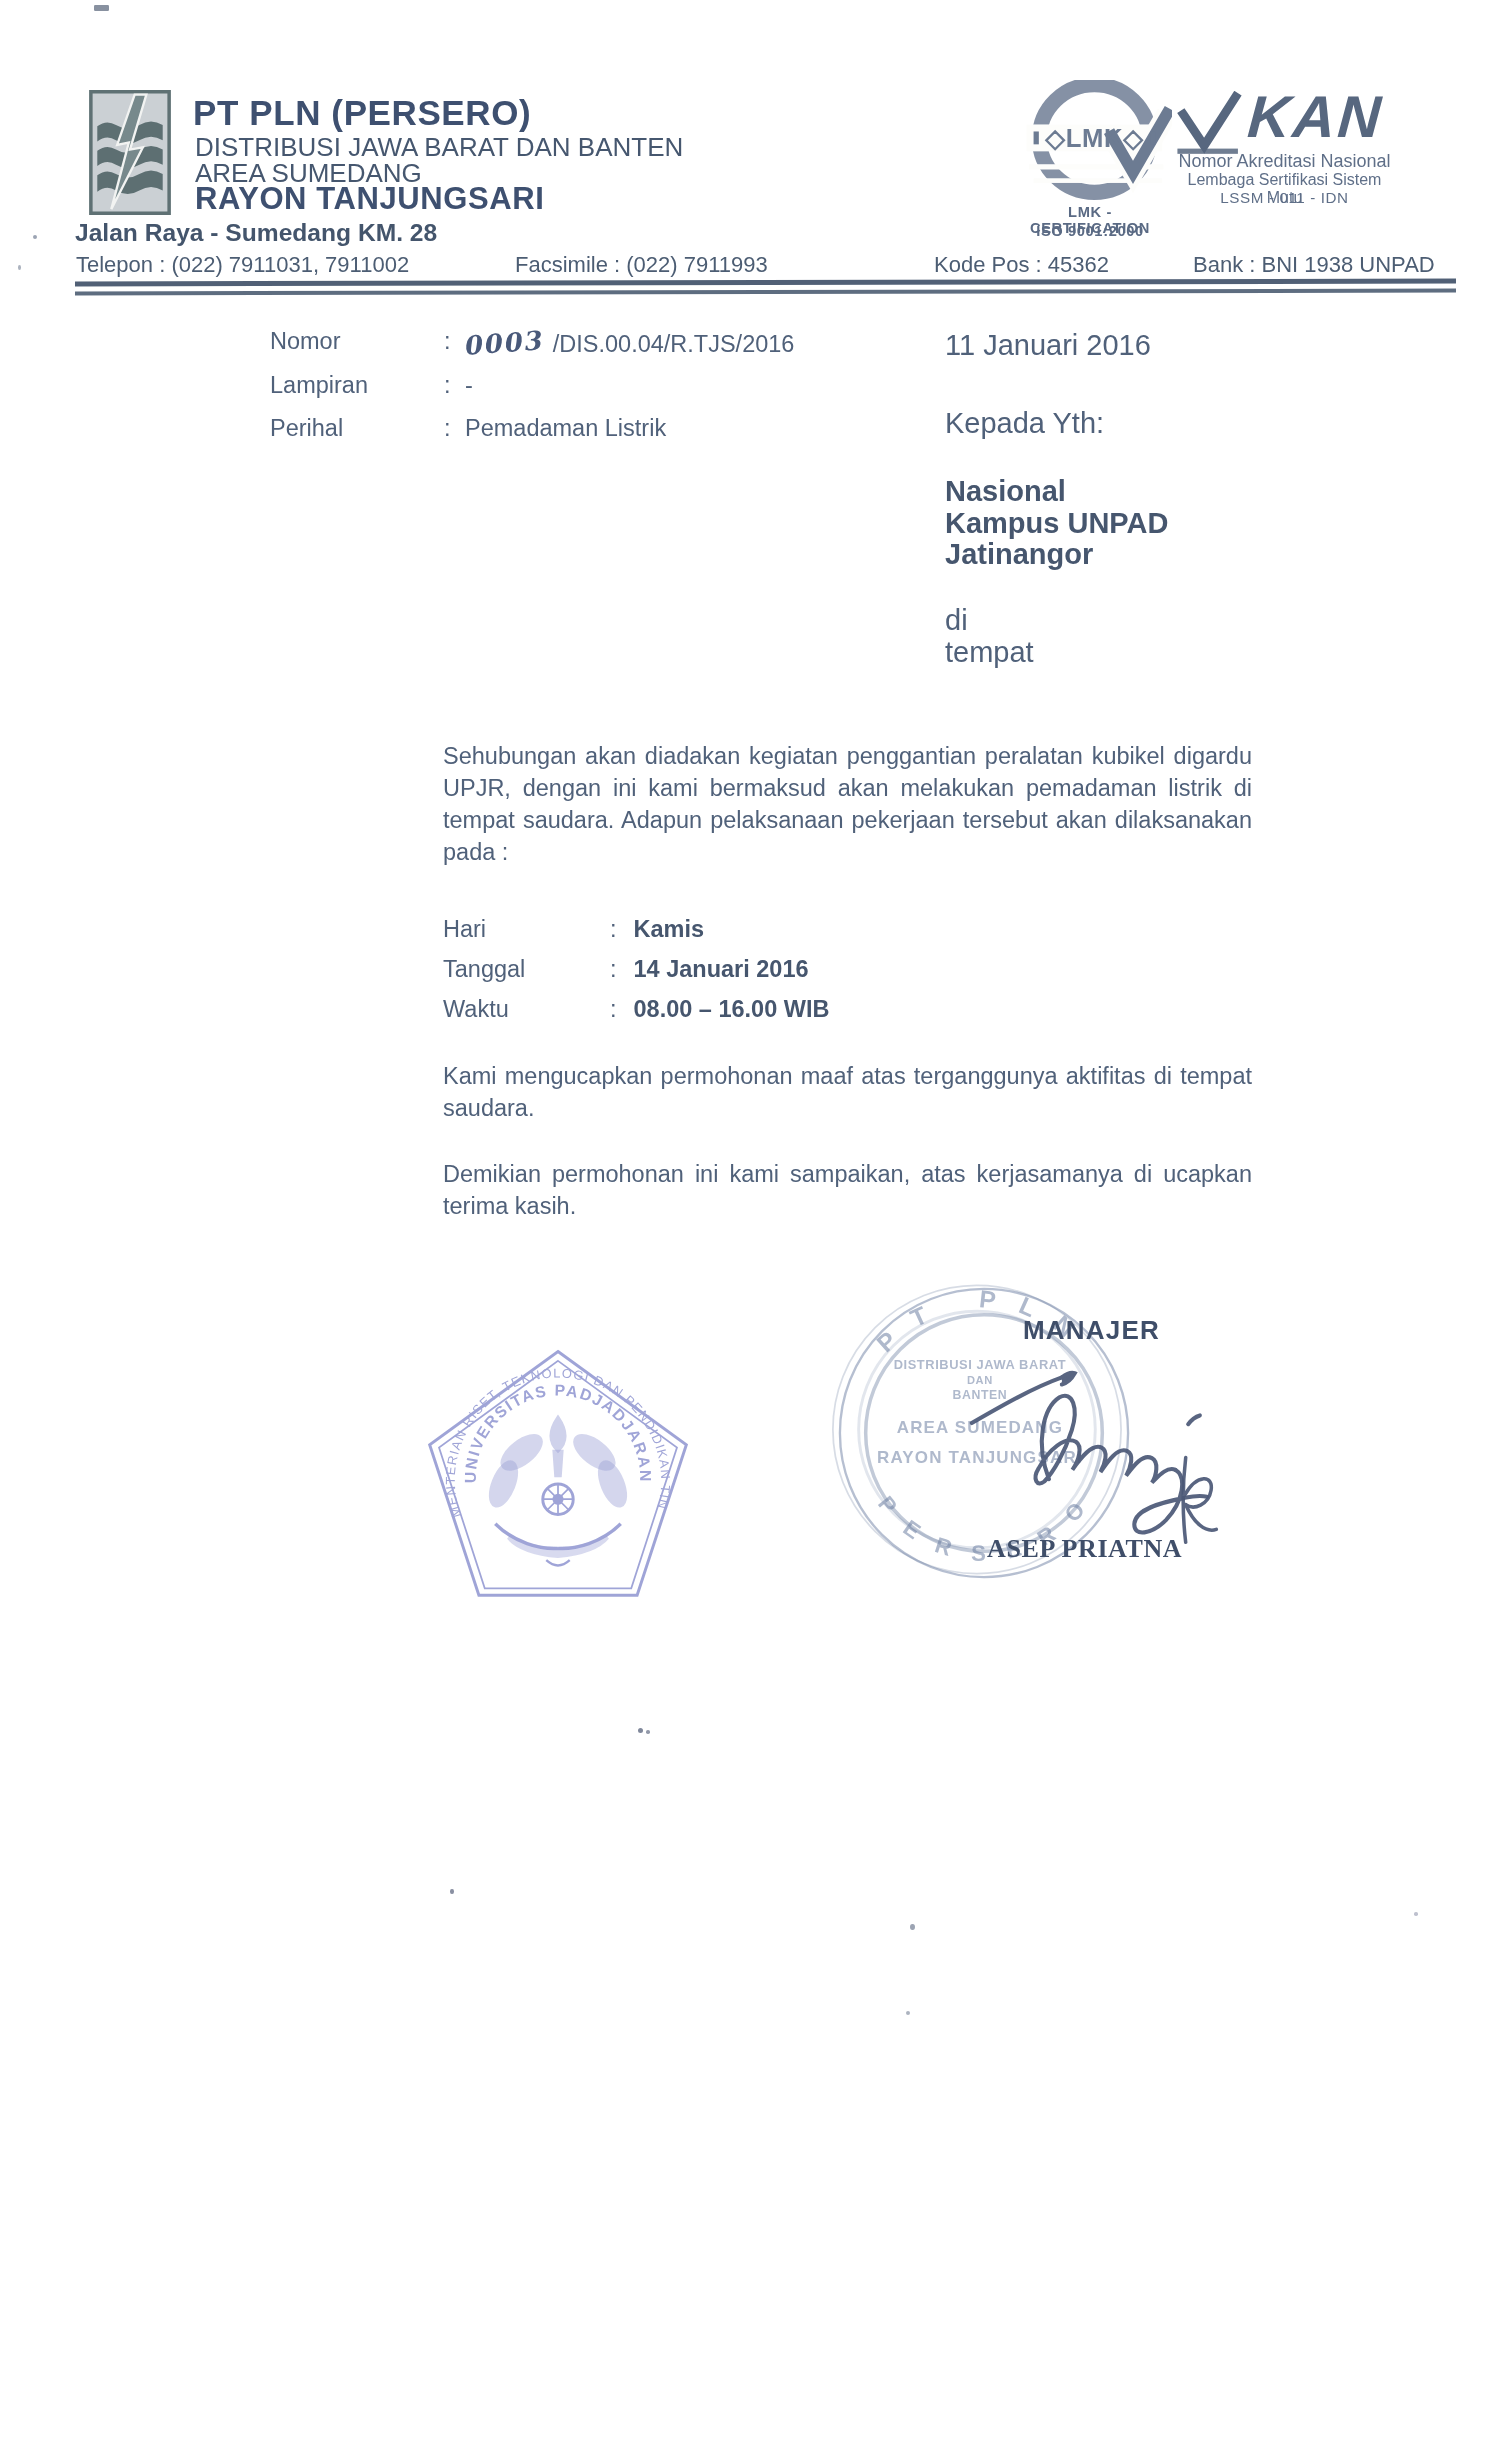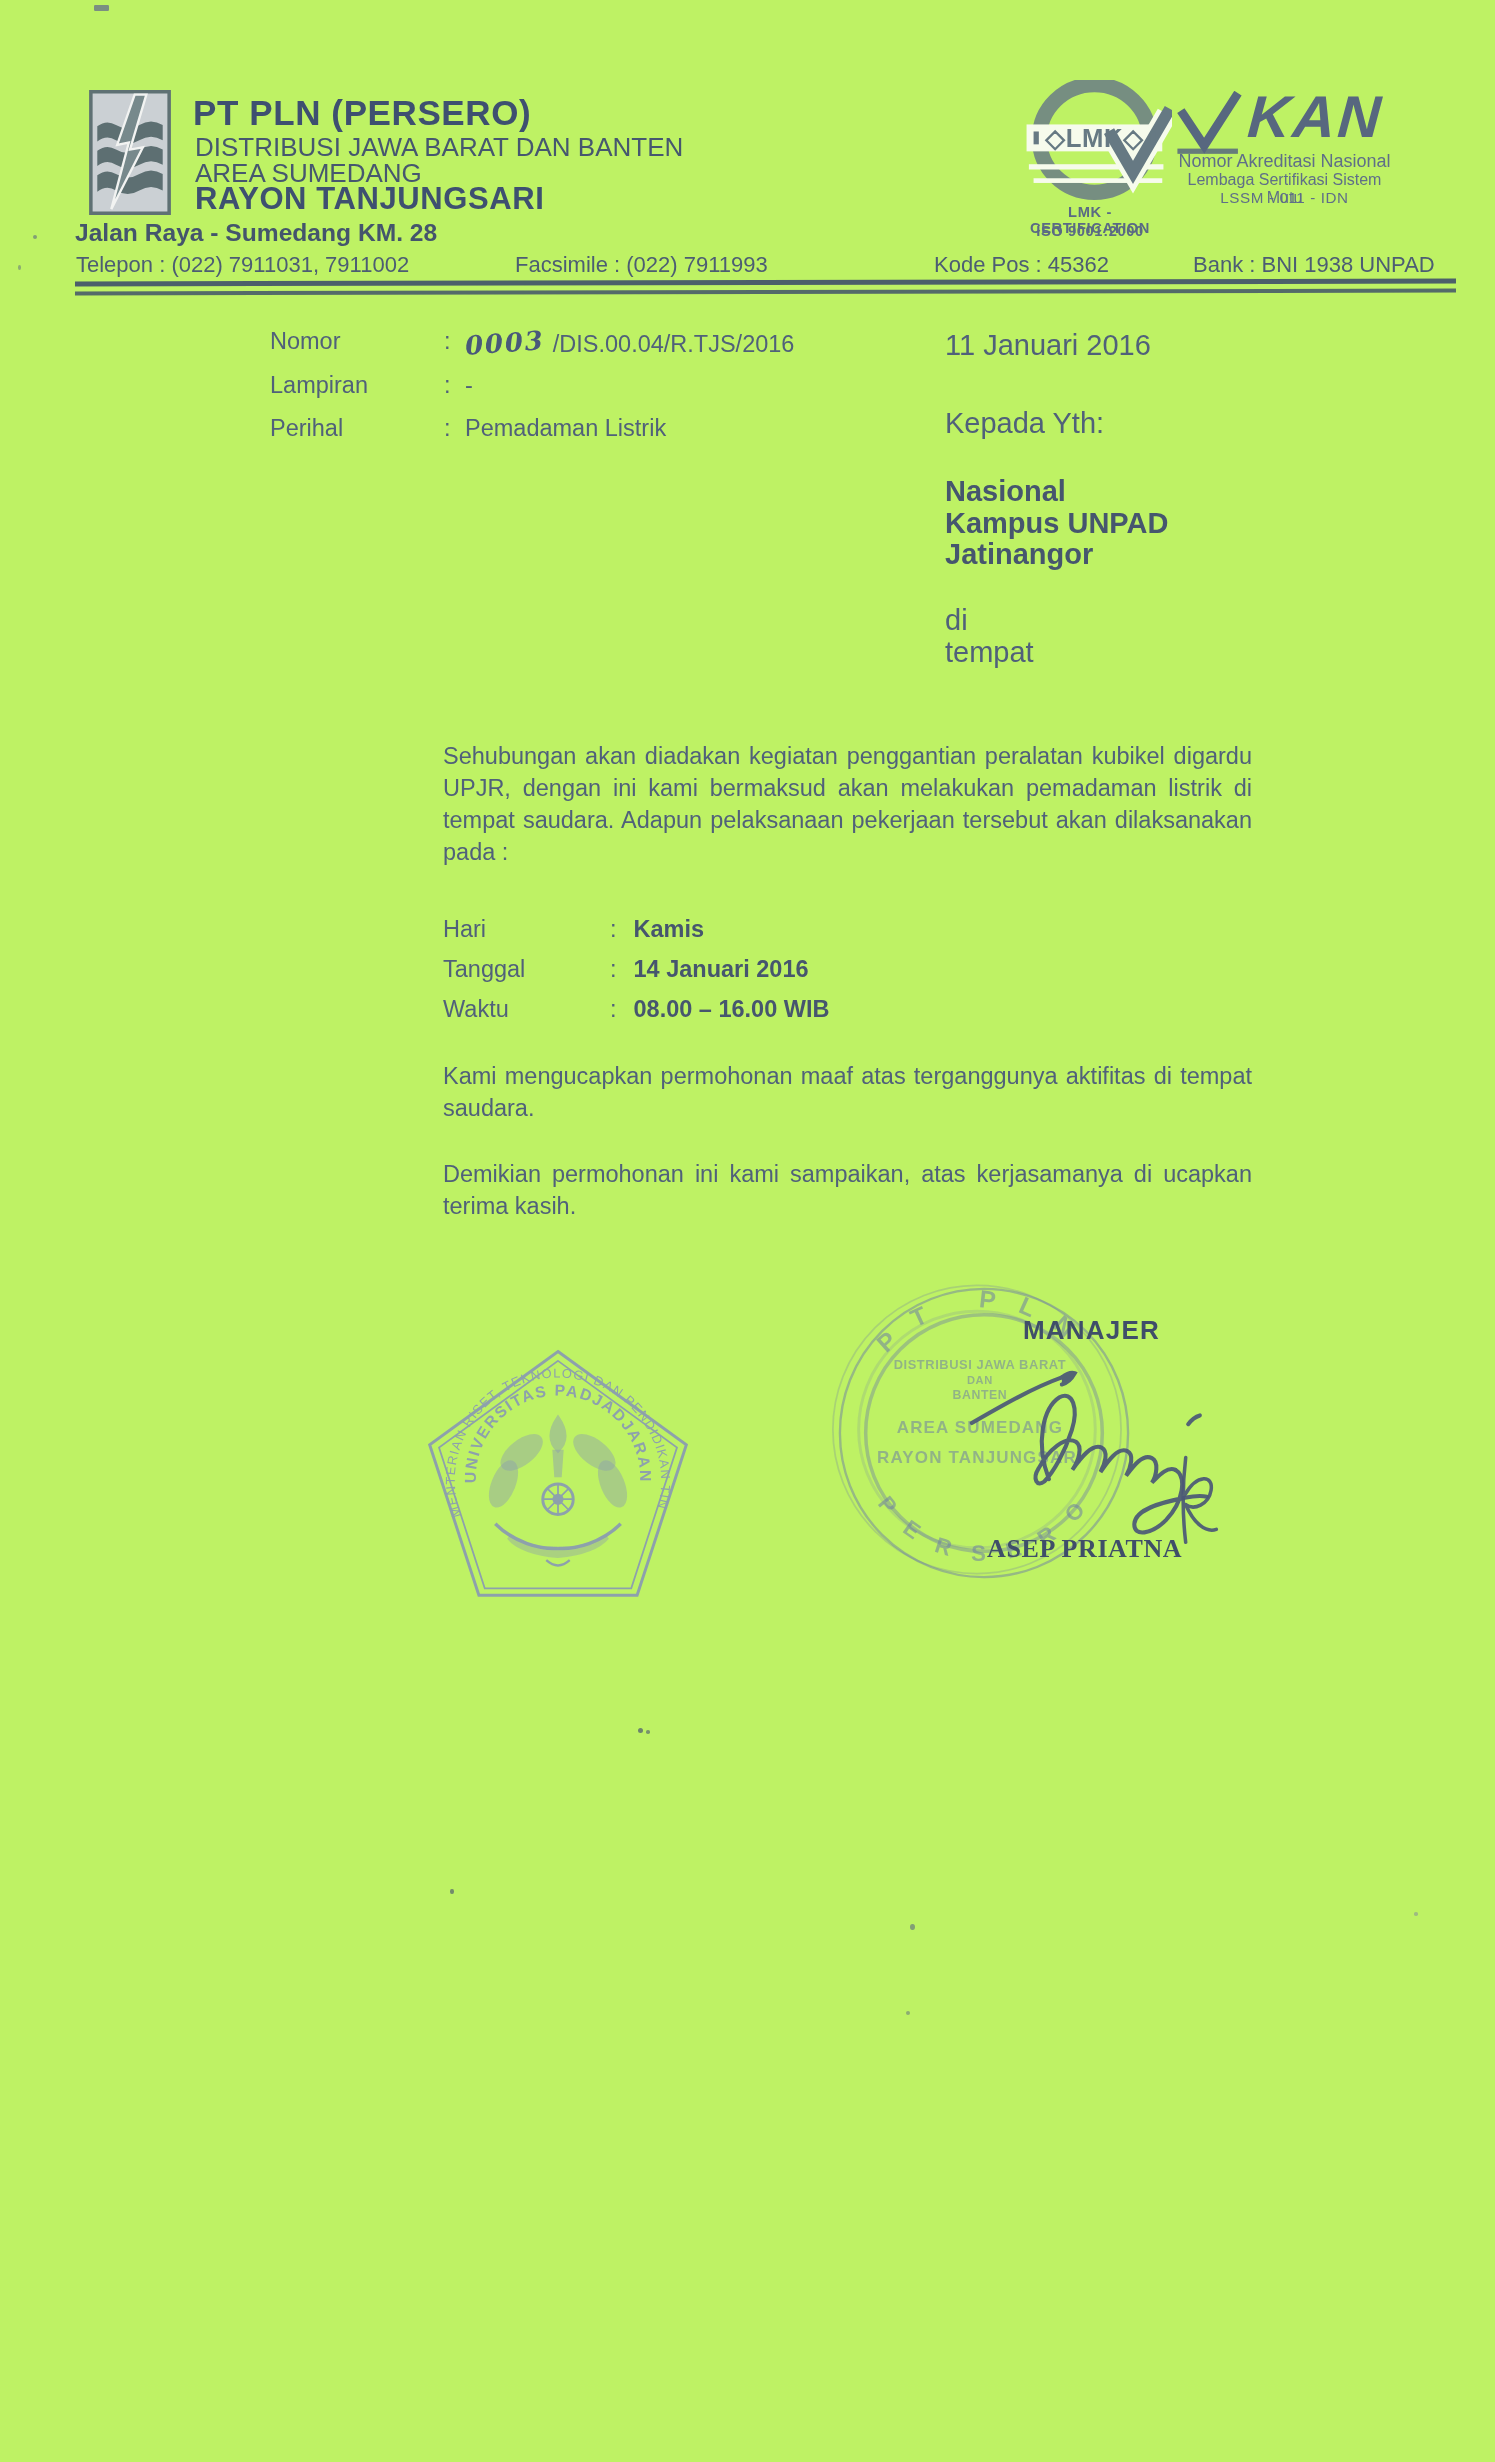--- a/index.html
+++ b/index.html
@@ -1,16 +1,16 @@
 <!DOCTYPE html>
 <html style="font-size:9.4px"><head>
 <meta charset="utf-8">
 <style>
   html,body{margin:0;padding:0;background:#e8e8e6;}
-  .page{position:relative;width:1495px;height:2462px;background:#bef264;overflow:hidden;
+  .page{position:relative;width:1495px;height:2462px;background:#ffffff;overflow:hidden;
         font-family:"Liberation Sans",sans-serif;color:#50617a;}
   .abs{position:absolute;}
   
   .co-line1{left:193px;top:93px;font-size:35px;font-weight:700;color:#3e5070;letter-spacing:0.6px;}
   .co-line2{left:195px;top:132px;font-size:26px;font-weight:400;color:#46576f;}
   .co-line3{left:195px;top:158px;font-size:26px;font-weight:400;color:#46576f;}
   .co-line4{left:195px;top:181px;font-size:31px;font-weight:700;color:#3e5070;letter-spacing:0.6px;}
   .addr{left:75px;top:219px;font-size:24.6px;font-weight:700;color:#44556c;}
   .contact{top:252px;font-size:22px;color:#4c5d73;}
   .rule1{left:75px;top:280px;width:1381px;height:4.7px;background:#42536a;opacity:.92;transform:rotate(-0.12deg);}

